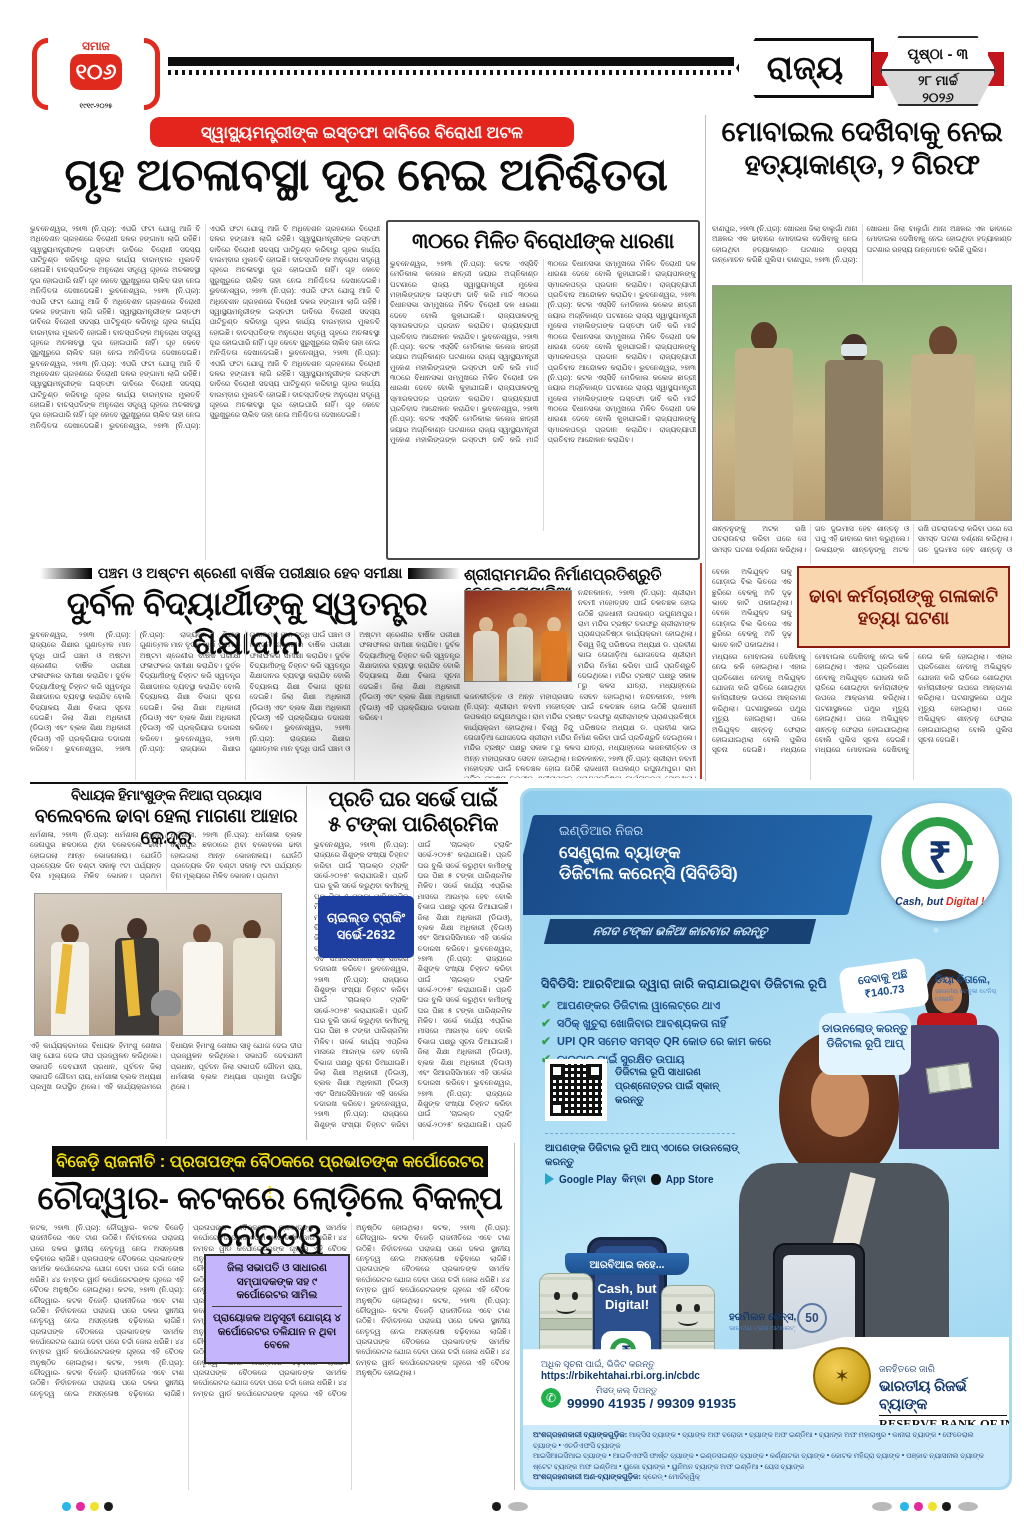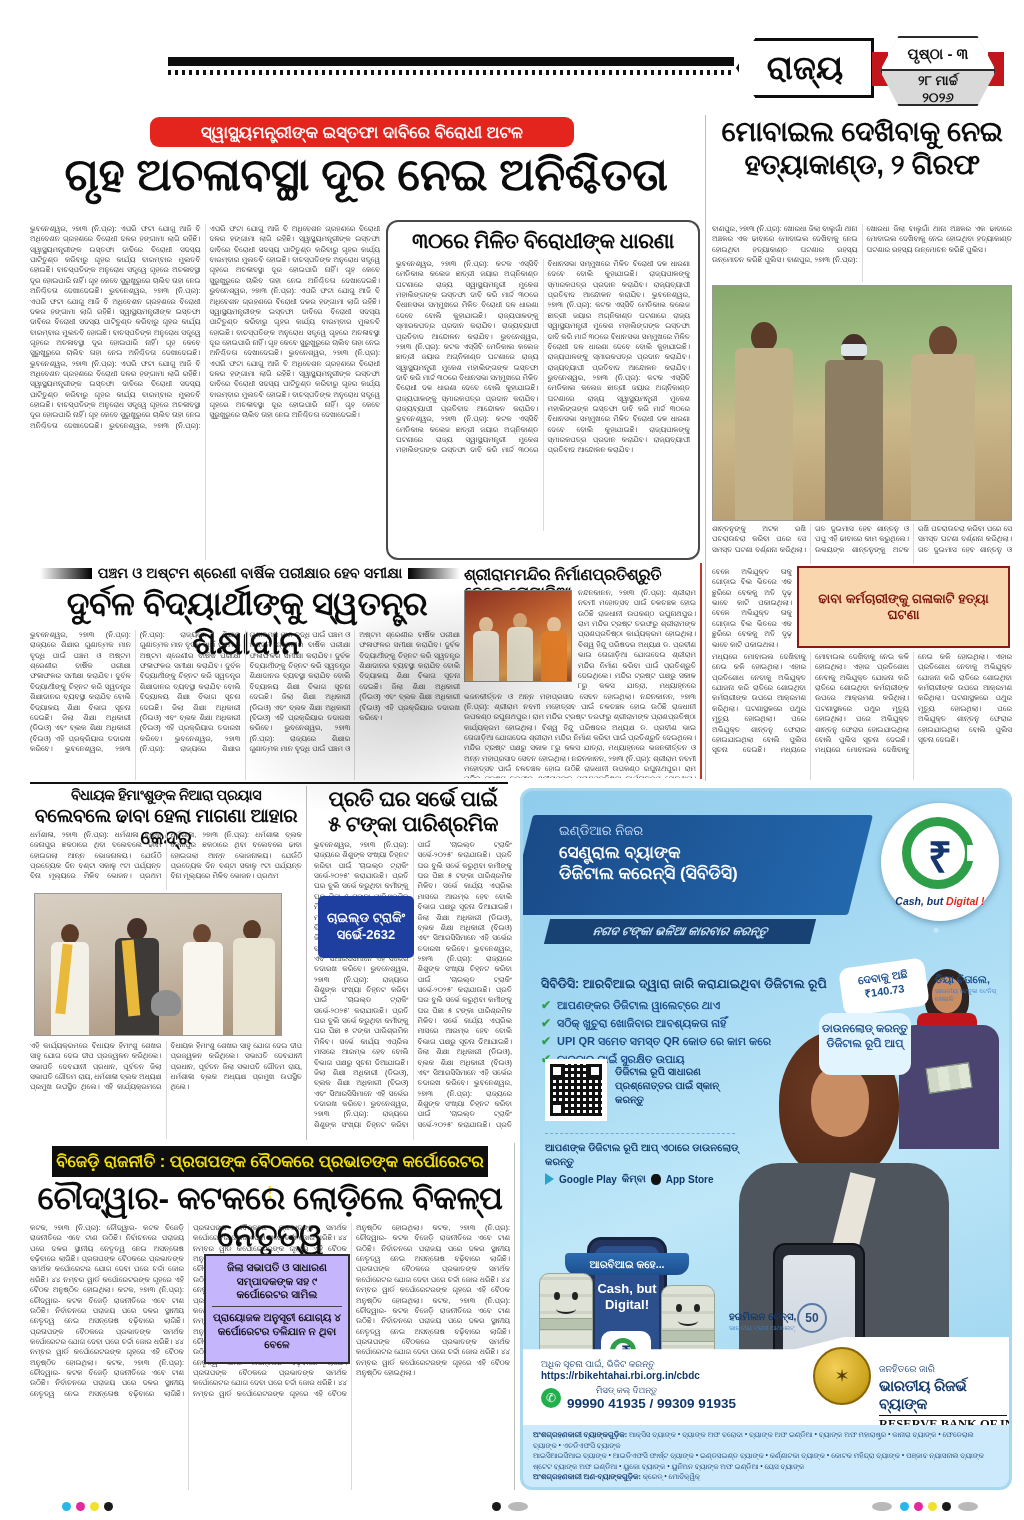--- a/index.html
+++ b/index.html
@@ -33,33 +33,33 @@
   #sec-badge span { font-size:33px; font-weight:700; color:#0c0c0c; }
   .red-dia { width:16px; height:34px; background:#c3161c; }
   #date-hex { left:880px; top:36px; width:116px; height:70px; border:2px solid #2b2b2b; clip-path:polygon(16% 0,84% 0,100% 50%,84% 100%,16% 100%,0 50%); background:#d9d9d9; }
   #date-hex .top { height:33px; background:#fff; border-bottom:2px solid #2b2b2b; text-align:center; font-weight:700; font-size:15px; line-height:32px; color:#111; }
   #date-hex .bot { text-align:center; font-weight:700; font-size:13.5px; line-height:1.25; color:#111; padding-top:2px; }
 
   
   #lead-kicker { left:150px; top:117px; width:424px; height:30px; background:#e3251d; border-radius:9px; color:#fff; font-weight:700; font-size:16.5px; text-align:center; line-height:30px; }
   #lead-hl { left:28px; top:149px; width:676px; font-size:45px; }
   #lead-body { left:30px; top:224px; width:350px; height:336px; }
-  #lead-inset { left:386px; top:220px; width:314px; height:340px; border:2px solid #4a4a4a; border-radius:12px; padding:7px 8px; }
+  #lead-inset { left:386px; top:220px; width:314px; height:340px; border:2px solid #4a4a4a; border-radius:3px; padding:7px 2px; }
   #lead-inset .ihl { font-size:21px; margin-bottom:6px; }
   #lead-inset .ibody { height:272px; }
 
   
   #rule-right { left:705px; top:115px; height:666px; }
   #murder-hl { left:712px; top:116px; width:300px; font-size:28px; line-height:1.17; }
   #murder-b1 { left:712px; top:224px; width:300px; height:58px; }
   #murder-photo { left:712px; top:285px; width:300px; height:236px; background:linear-gradient(175deg,#86a86c 0%,#9db97f 28%,#cbb98b 55%,#b59a6f 100%); }
   #murder-b2 { left:712px; top:524px; width:300px; height:40px; }
   #murder-sliver { left:712px; top:567px; width:80px; height:80px; }
   #murder-box { left:797px; top:566px; width:213px; height:82px; background:#f9d6ad; border:2px solid #8b1a10; display:flex; align-items:center; justify-content:center; padding:4px; }
-  #murder-box span { font-size:13px; font-weight:700; color:#7c1209; text-align:center; line-height:1.25; }
+  #murder-box span { font-size:18px; font-weight:700; color:#7c1209; text-align:center; line-height:1.25; }
   #murder-b3 { left:712px; top:652px; width:300px; height:128px; }
 
   
   .kick-row { display:flex; align-items:center; gap:6px; }
   .kick-row .barL { flex:1; height:11px; background:linear-gradient(90deg,#000,#fff); }
   .kick-row .barR { flex:1; height:11px; background:linear-gradient(90deg,#fff,#000); }
   .kick-row .barL { background:linear-gradient(90deg,#fff,#000); }
   .kick-row .barR { background:linear-gradient(90deg,#000,#fff); }
   .kick-row span { font-weight:700; font-size:14.5px; color:#0c0c0c; white-space:nowrap; }
   #edu-kick { left:40px; top:565px; width:420px; }
@@ -194,20 +194,27 @@
   .oval { position:absolute; width:20px; height:9px; border-radius:50%; background:#b9b9b9; }
 
   
   #shadow { left:210px; top:590px; width:420px; height:220px; background:radial-gradient(ellipse at center, rgba(40,40,40,.22), transparent 65%); transform:rotate(-18deg); pointer-events:none; }
 </style>
 </head>
 <body>
 
 <div id="page">
 
+  <div class="abs" id="logo">
+    <div class="brkt l"></div>
+    <div class="brkt r"></div>
+    <div class="ttl">ସମାଜ</div>
+    <div class="pill">୧୦୬</div>
+    <div class="yrs">୧୯୧୯-୨୦୨୫</div>
+  </div>
   <div class="abs" id="head-bar"></div>
   <div class="abs" id="head-dots"></div>
   <div class="abs" id="sec-badge">
     <span>ରାଜ୍ୟ</span>
   </div>
   <div class="abs red-dia" style="left:872px; top:52px;"></div>
   <div class="abs red-dia" style="left:988px; top:52px;"></div>
   <div class="abs" id="date-hex">
     <div class="top">ପୃଷ୍ଠା - ୩</div>
     <div class="bot">

